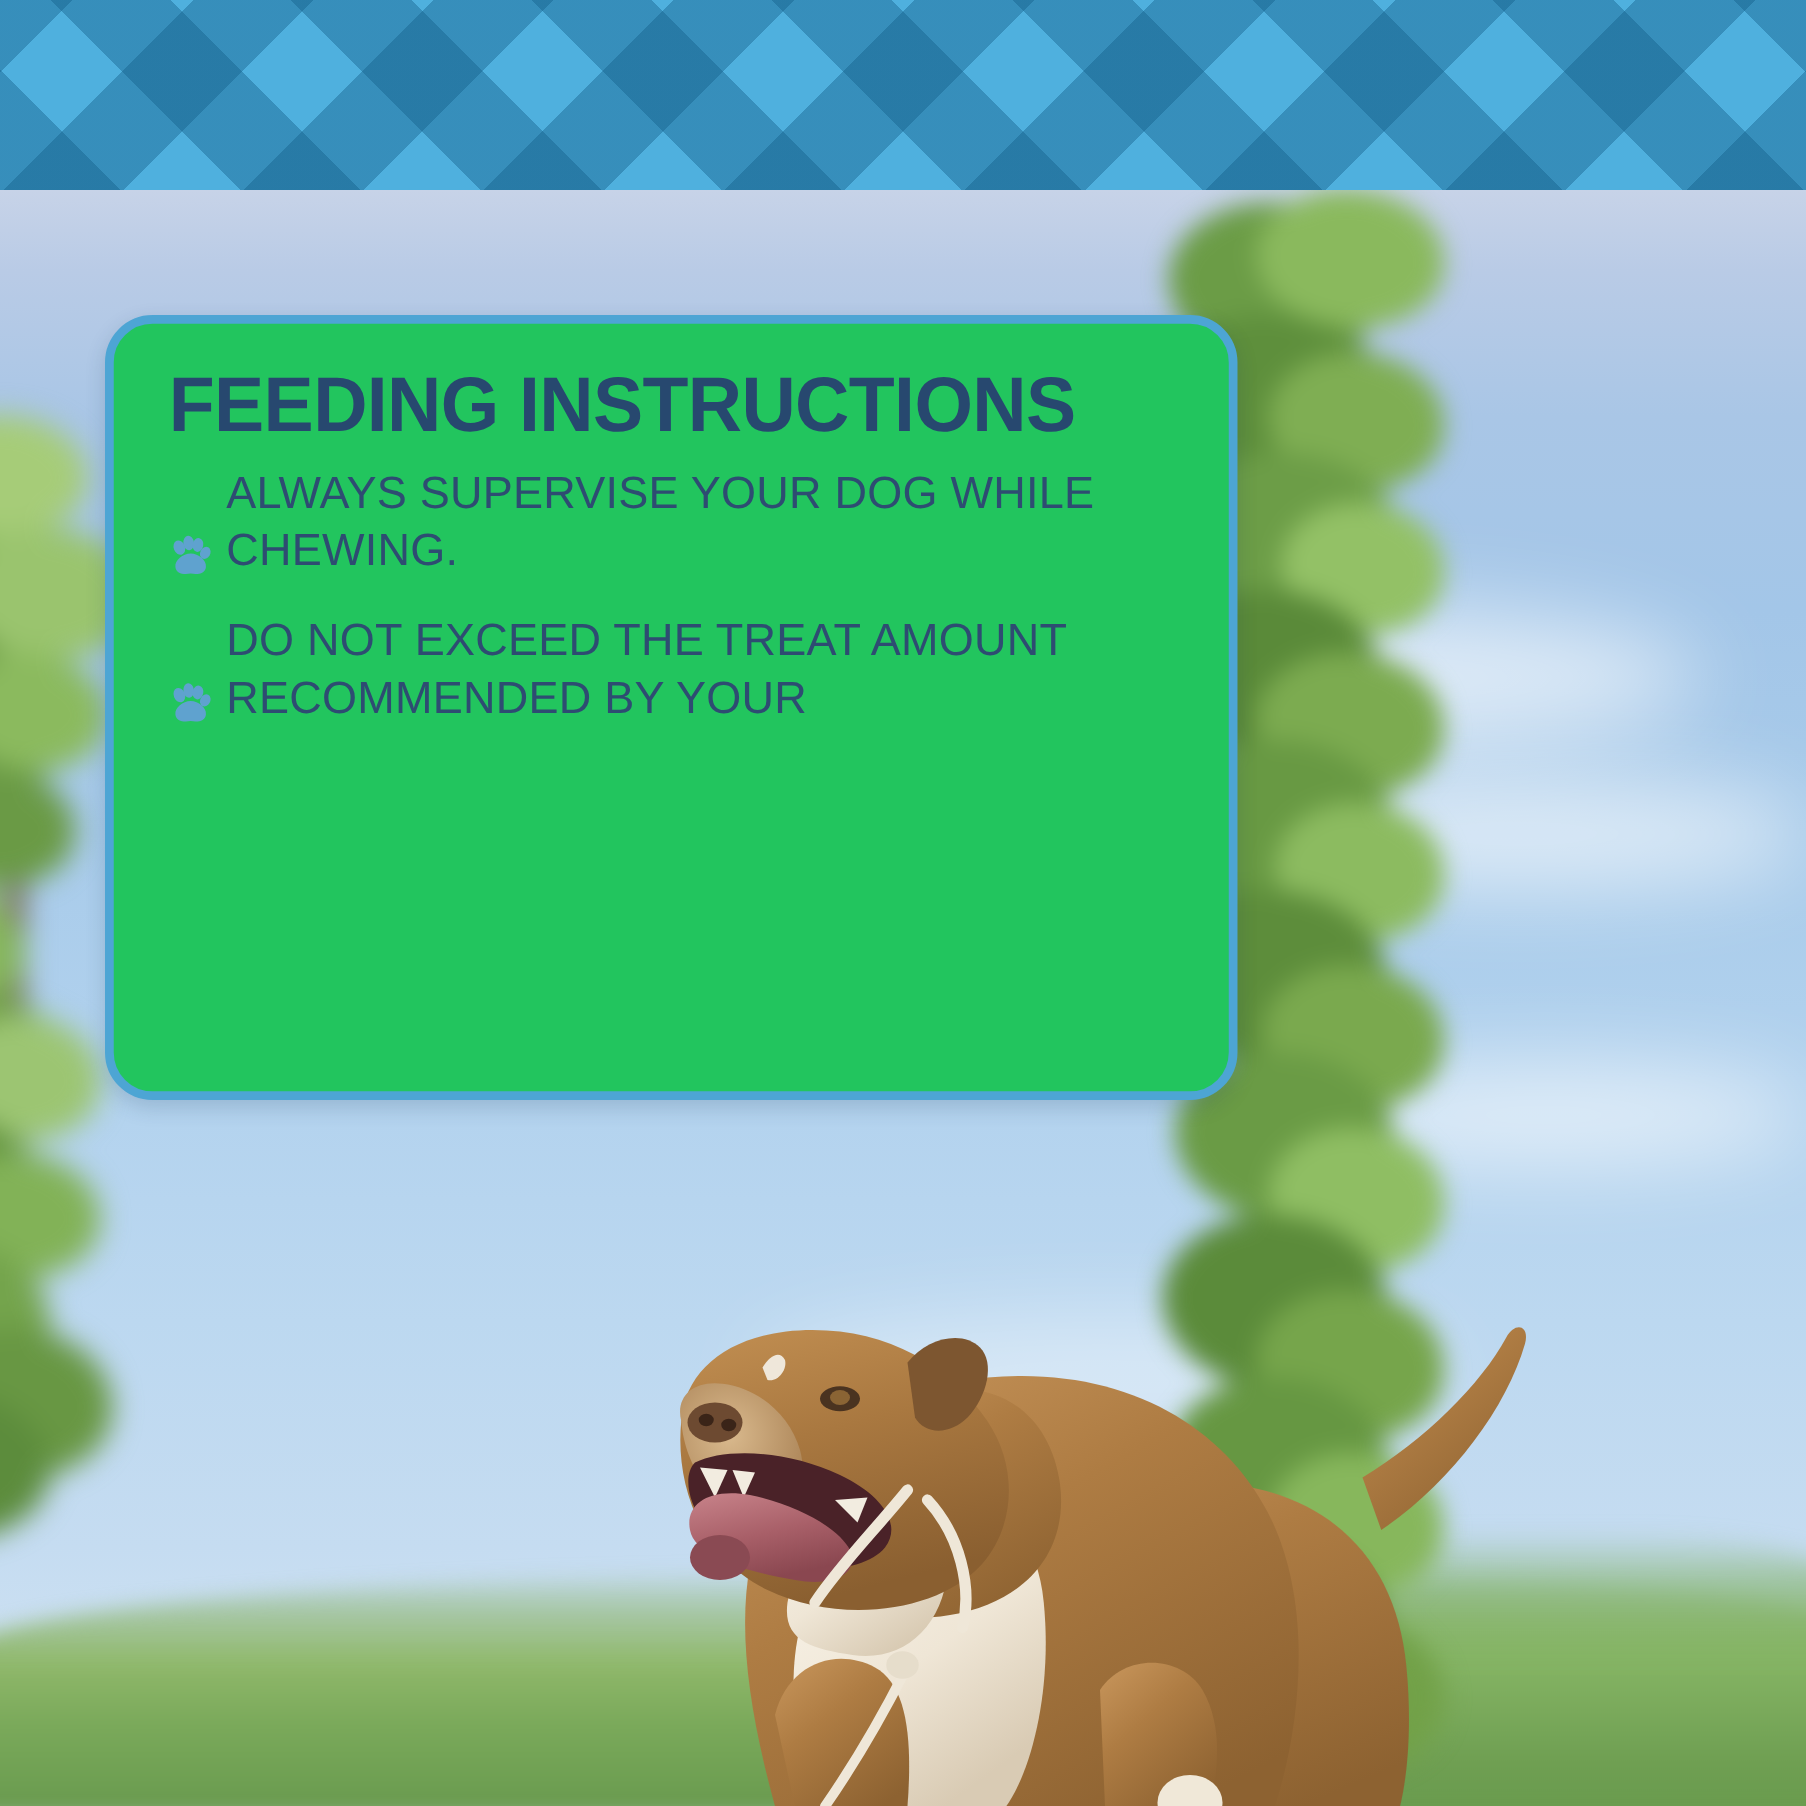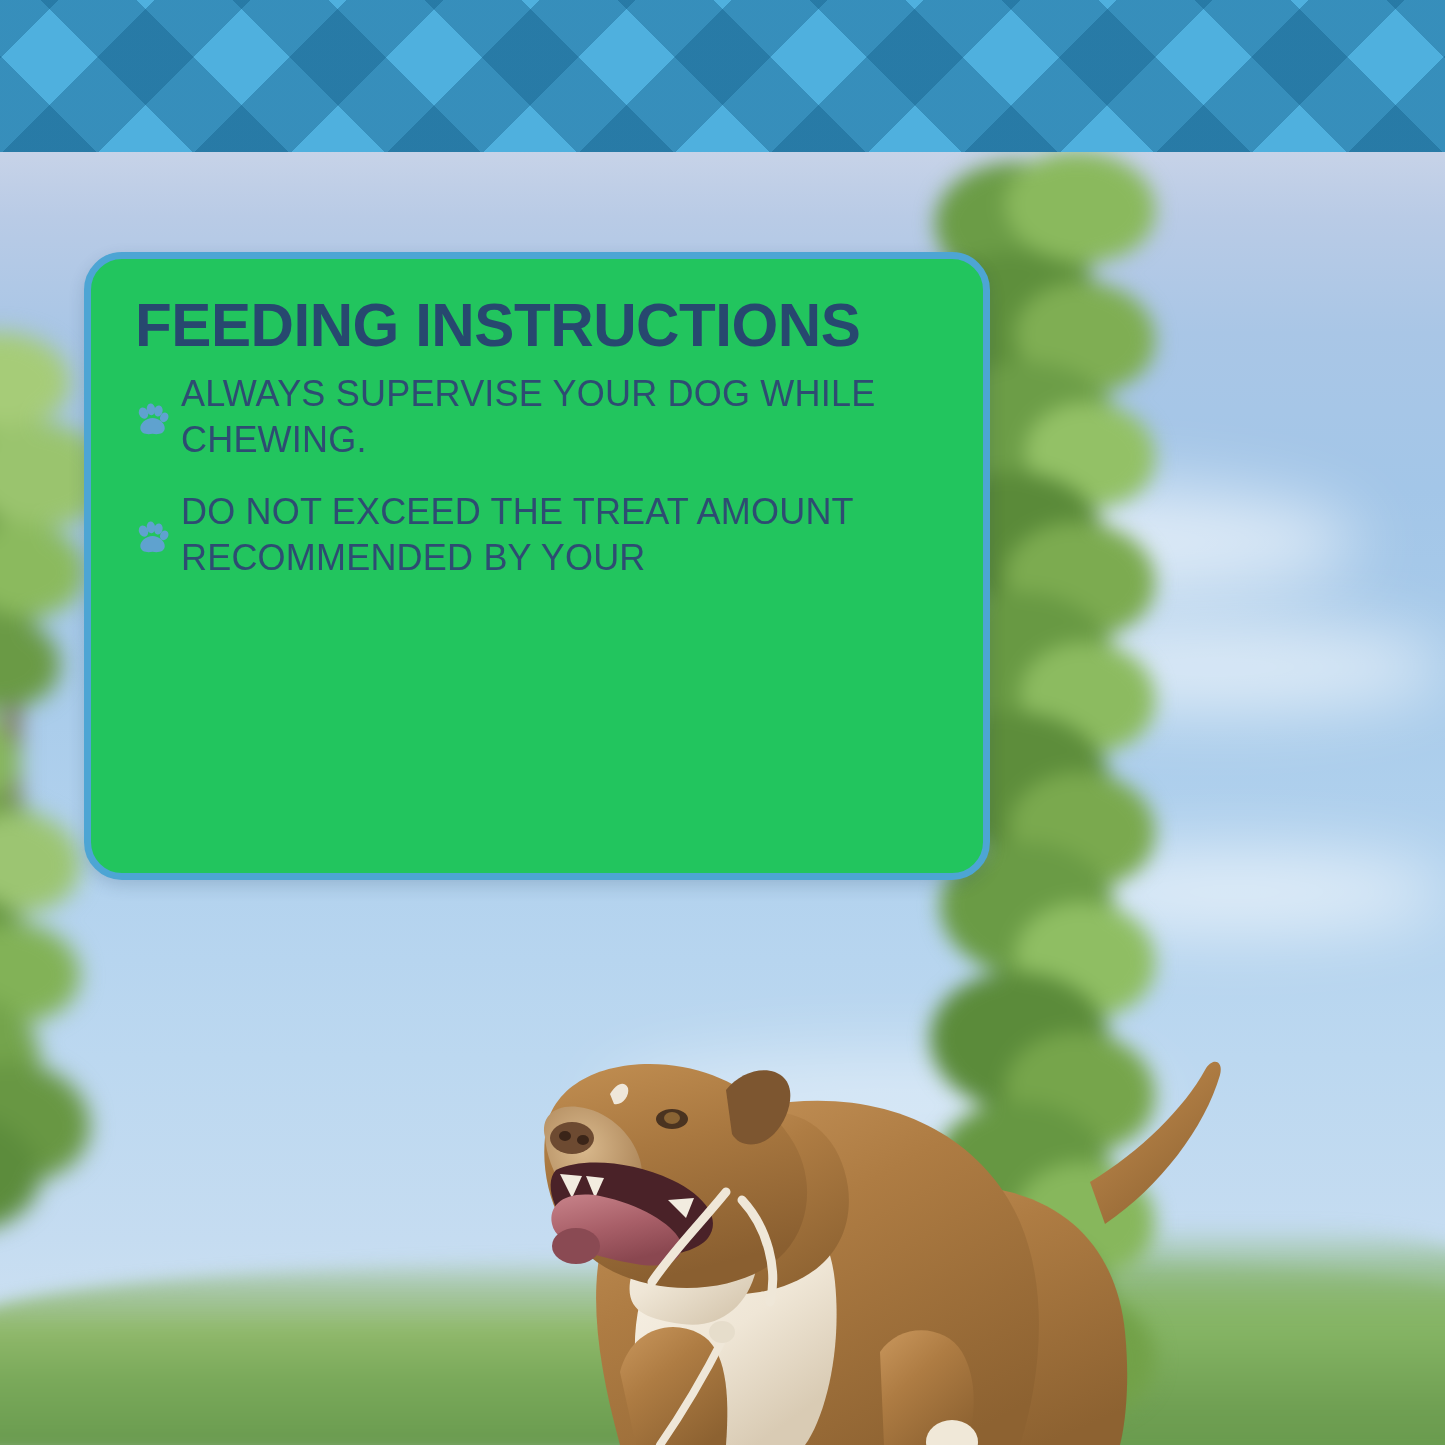--- a/index.html
+++ b/index.html
@@ -173,21 +173,21 @@
     white-space: nowrap;
   }
 
   .bullet-list {
     margin: 0;
     padding: 0;
     list-style: none;
   }
   .bullet {
     display: flex;
-    align-items: center;
+    align-items: flex-end;
     margin-bottom: 27px;
   }
   .bullet:last-child { margin-bottom: 4px; }
 
   .paw-icon {
     flex: 0 0 auto;
     width: 34px;
     height: 34px;
     margin-right: 12px;
     margin-top: 7px;

